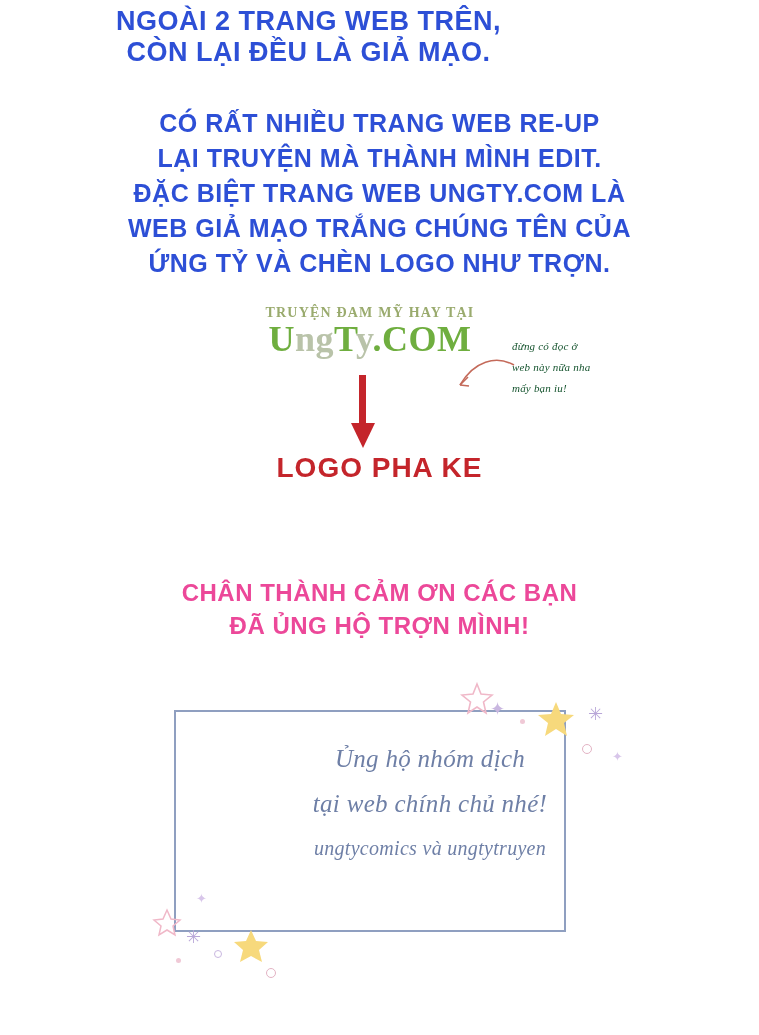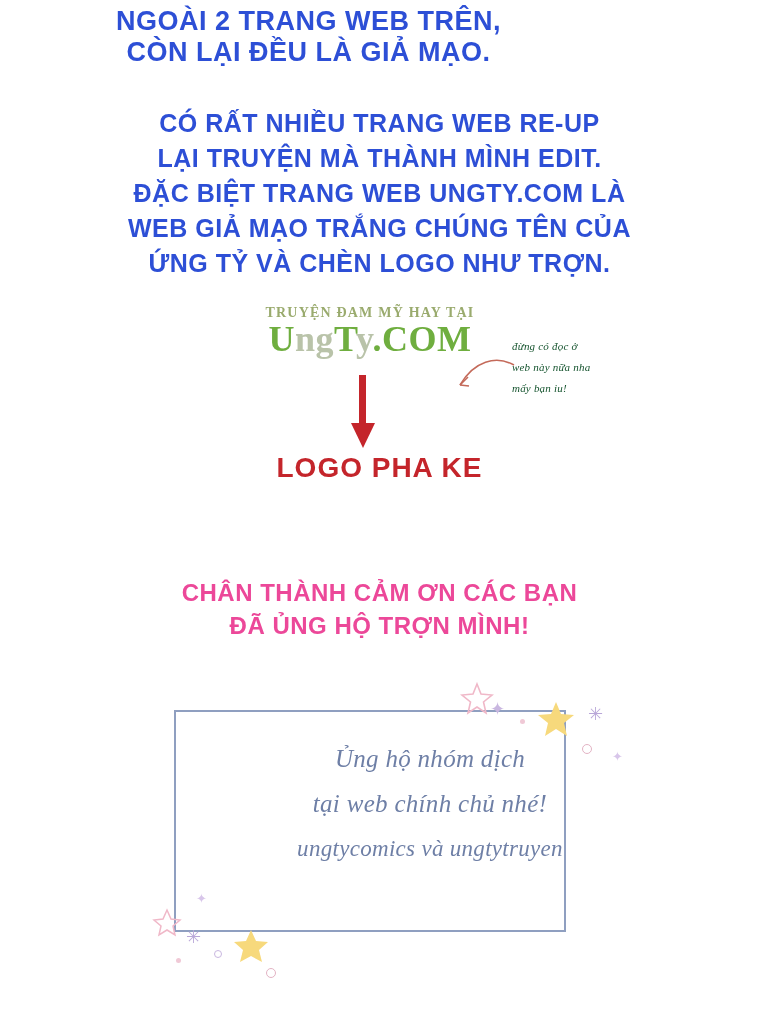--- a/index.html
+++ b/index.html
@@ -148,21 +148,21 @@
     width: 440px;
     text-align: center;
     color: #6e7fa6;
     font-family: "Liberation Serif", serif;
     font-style: italic;
     font-size: 25px;
     line-height: 45px;
     letter-spacing: 0.3px;
     margin-left: 36px;
   }
-  .card-text .line3 { font-size: 23px; }
+  .card-text .line3 { font-size: 20px; }
 
   
   .deco { position: absolute; pointer-events: none; }
   .dot {
     position: absolute;
     border-radius: 50%;
   }
   .ring {
     position: absolute;
     border-radius: 50%;

